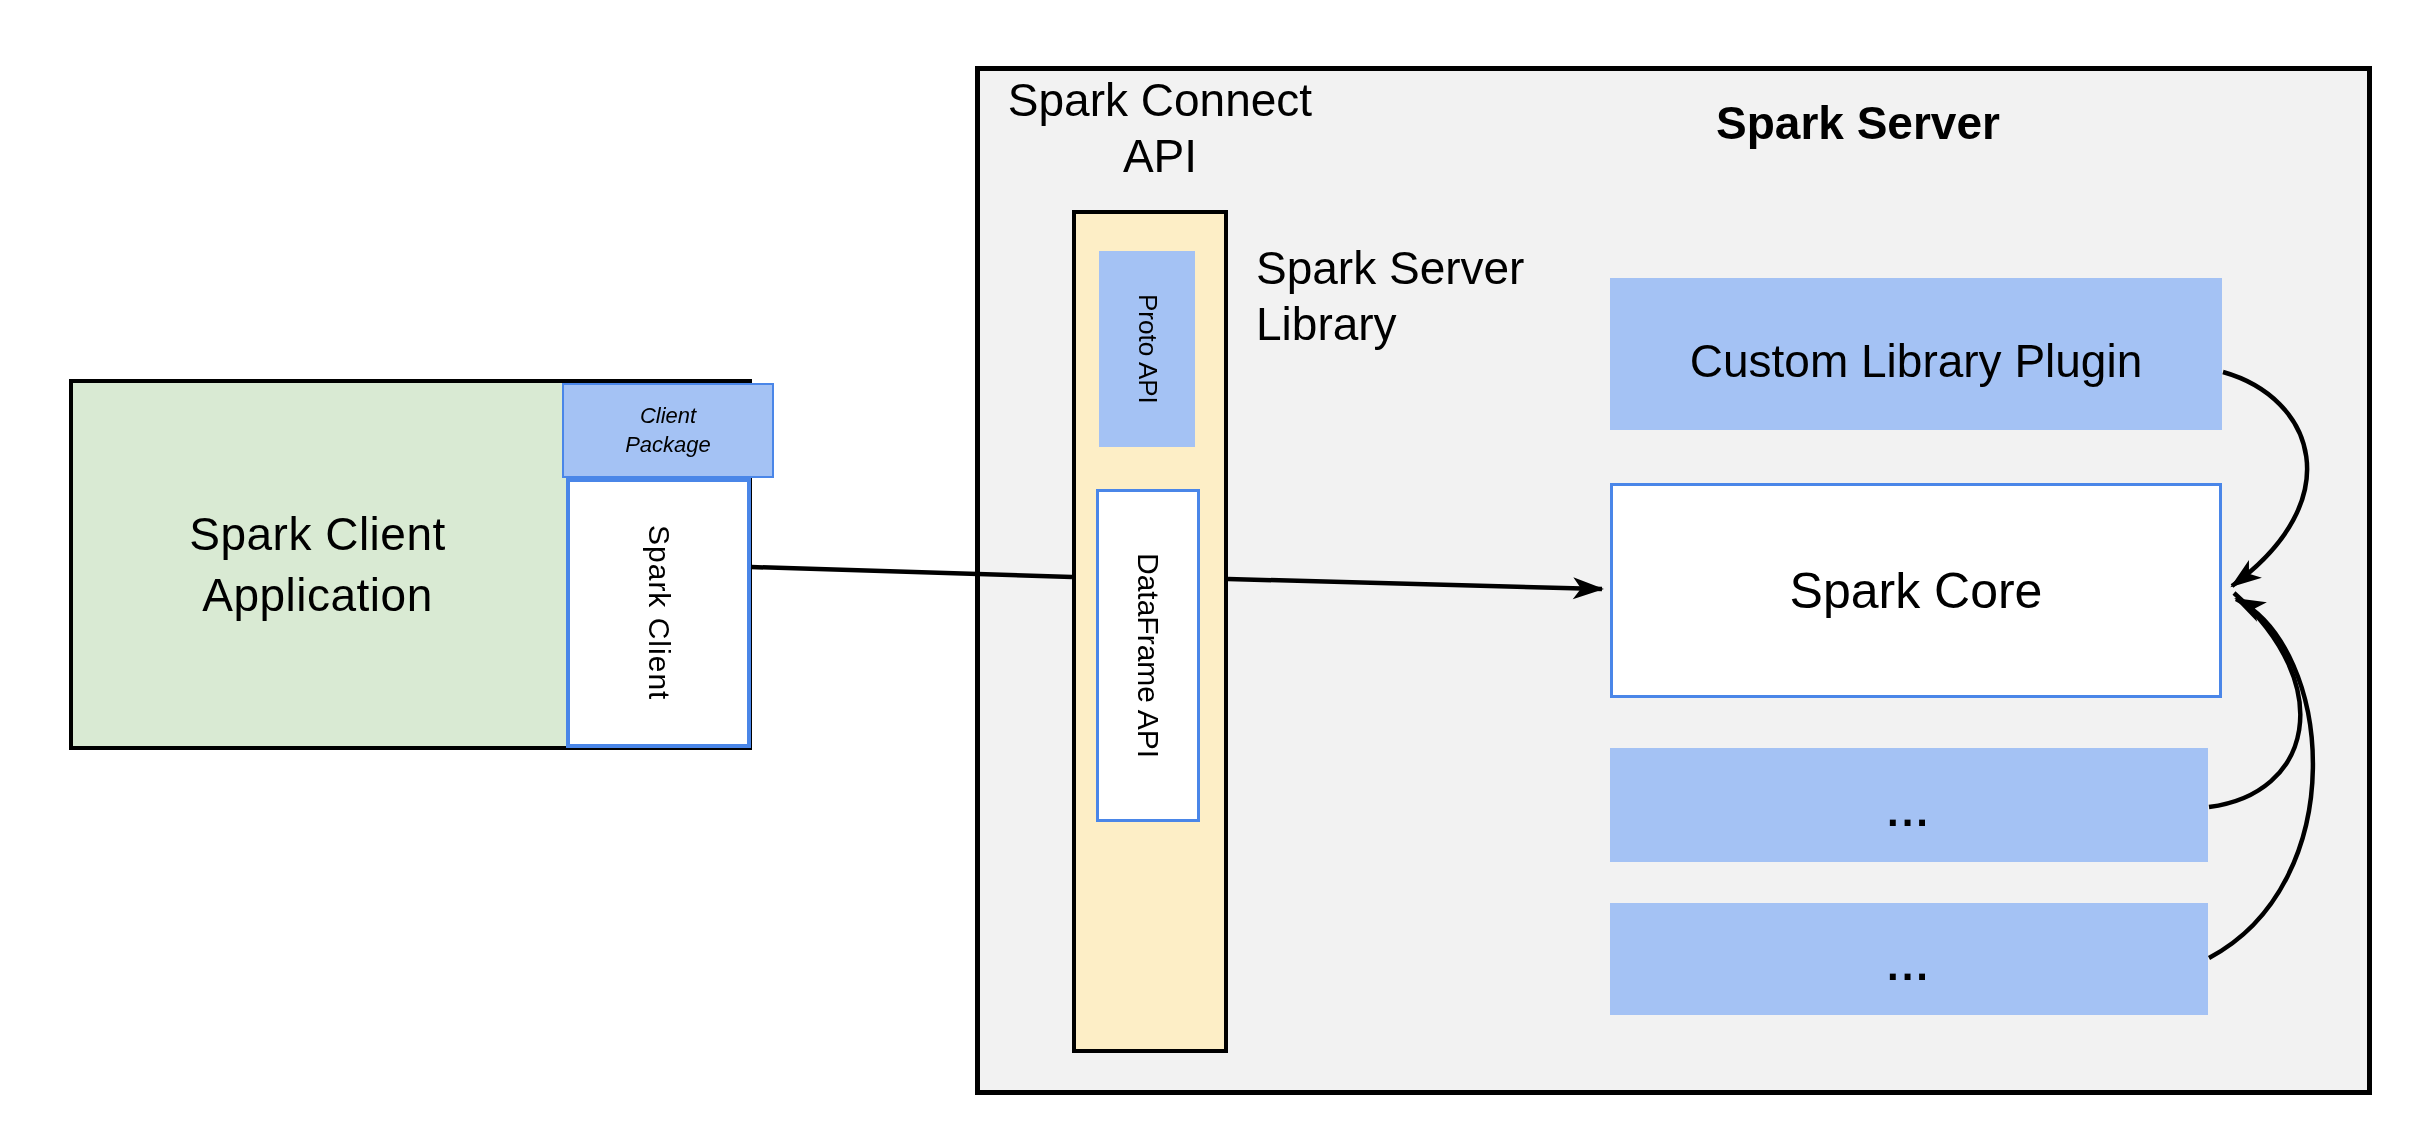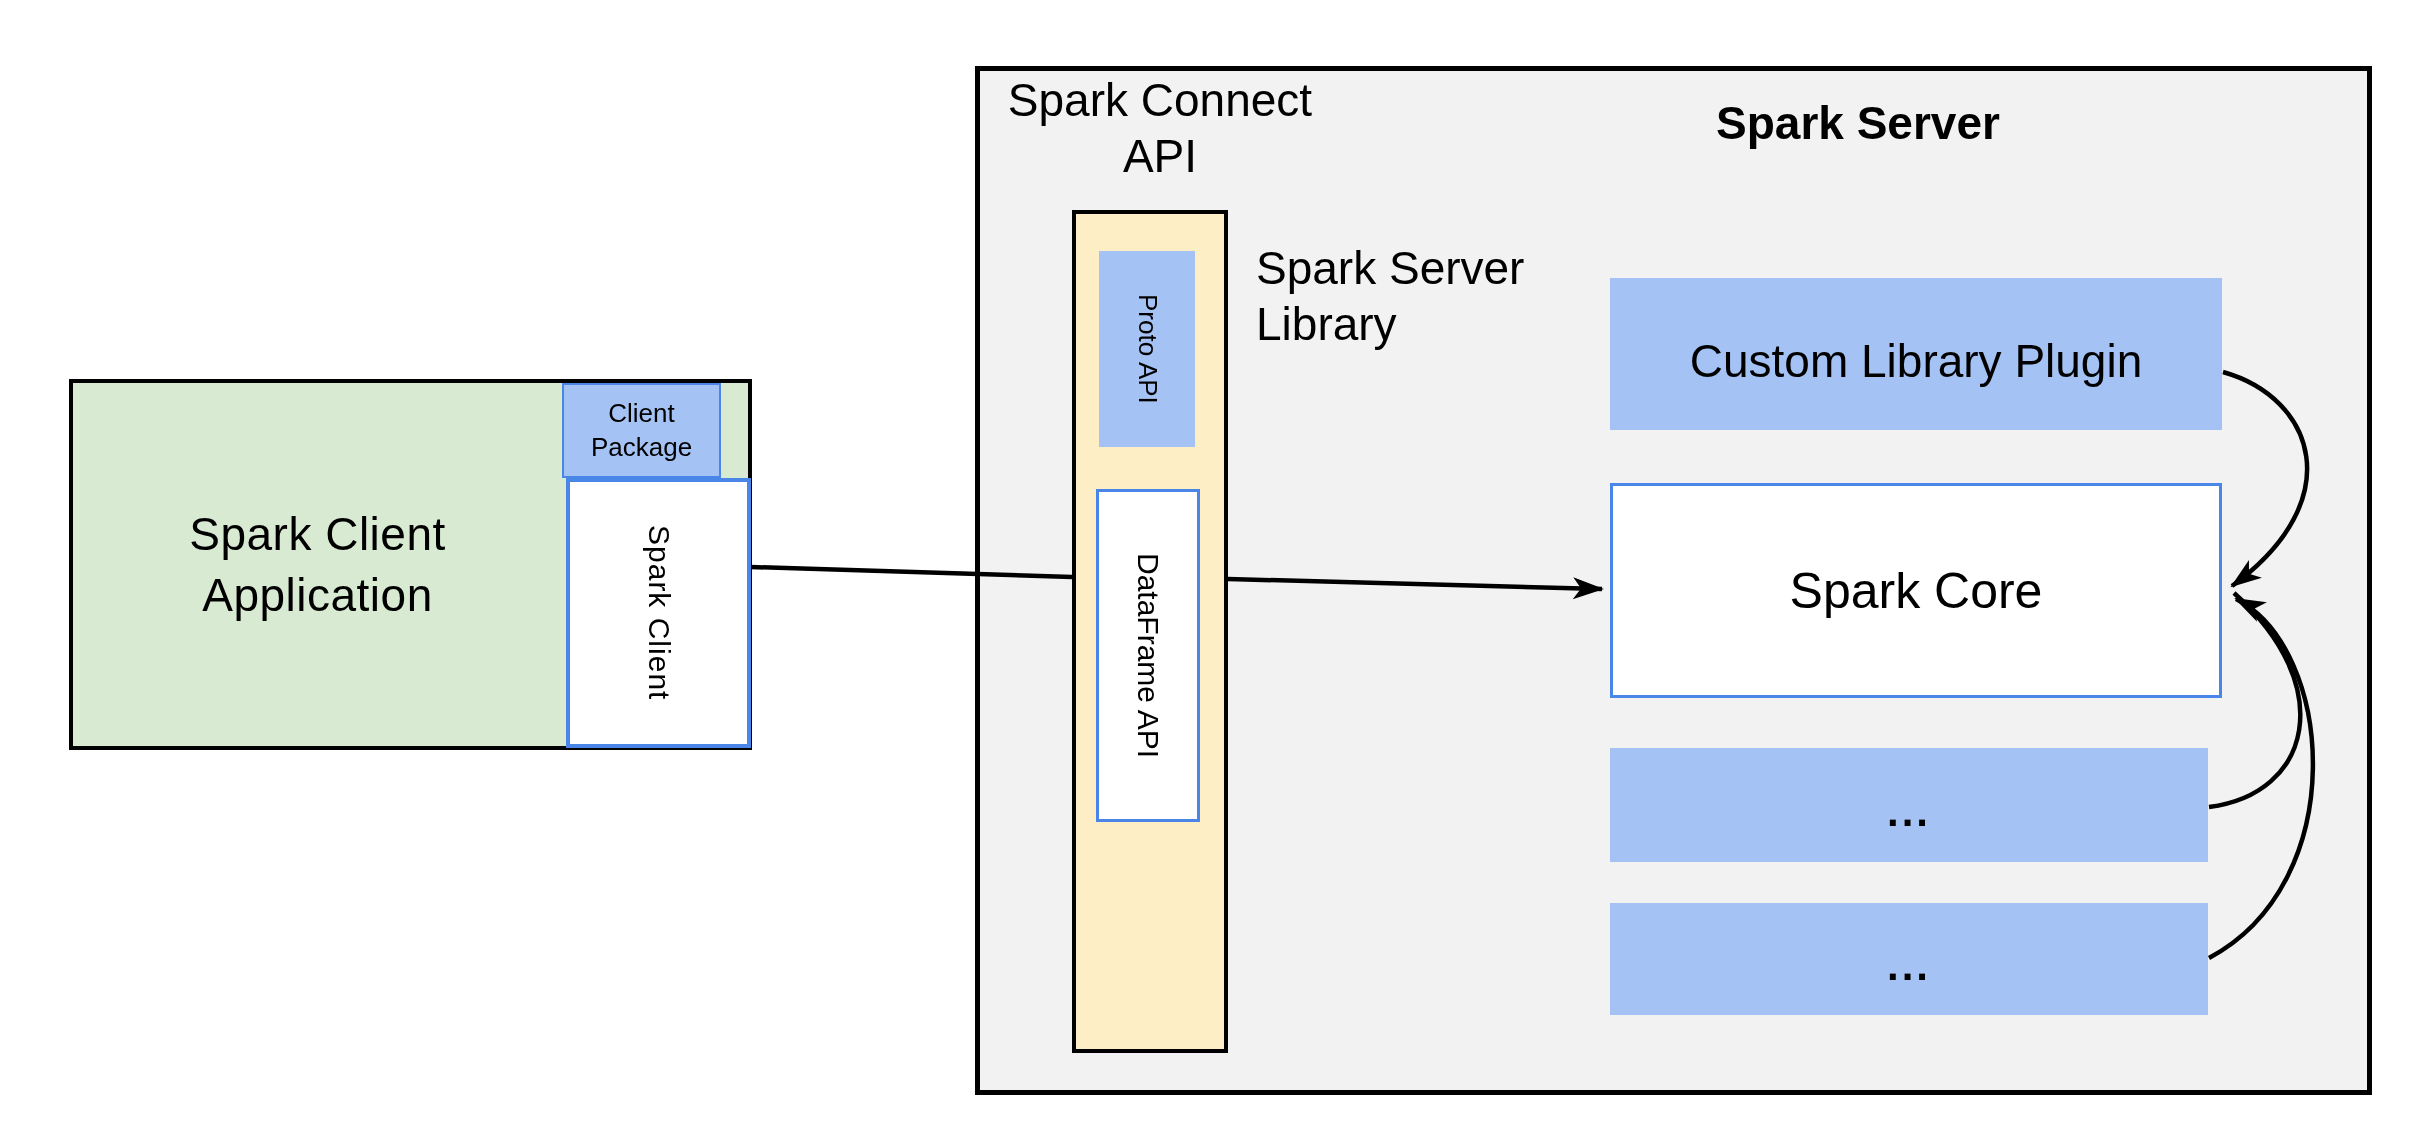--- a/index.html
+++ b/index.html
@@ -38,24 +38,24 @@
   .client-app {
     left: 69px; top: 379px; width: 683px; height: 371px;
     background: var(--green-fill);
     border: 4px solid var(--line-color);
   }
   .client-app-label {
     left: 69px; top: 379px; width: 497px; height: 371px;
     font-size: 46px; line-height: 1.32; letter-spacing: 0.5px;
   }
   .client-package {
-    left: 562px; top: 383px; width: 159px; height: 95px;
+    left: 562px; top: 383px; width: 212px; height: 95px;
     background: var(--blue-fill);
     border: 2px solid var(--blue-border);
-    font-size: 26px; line-height: 1.3;
+    font-size: 22px; line-height: 1.3; font-style: italic;
   }
   .spark-client {
     left: 566px; top: 478px; width: 185px; height: 270px;
     background: #fff;
     border: 4px solid var(--blue-border);
   }
   .vtext {
     writing-mode: vertical-rl;
     text-orientation: mixed;
   }

